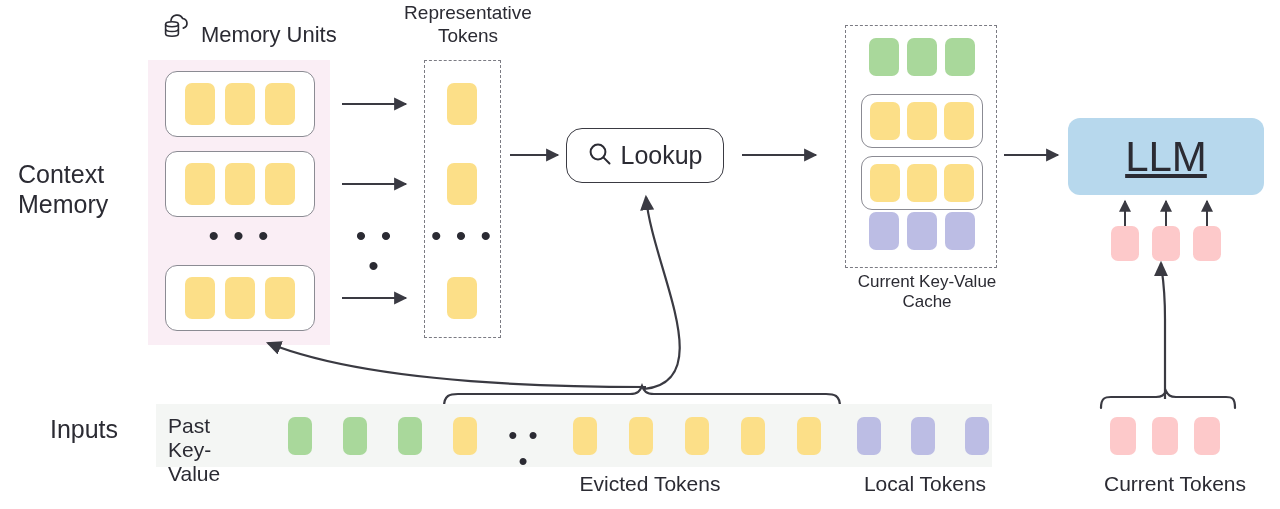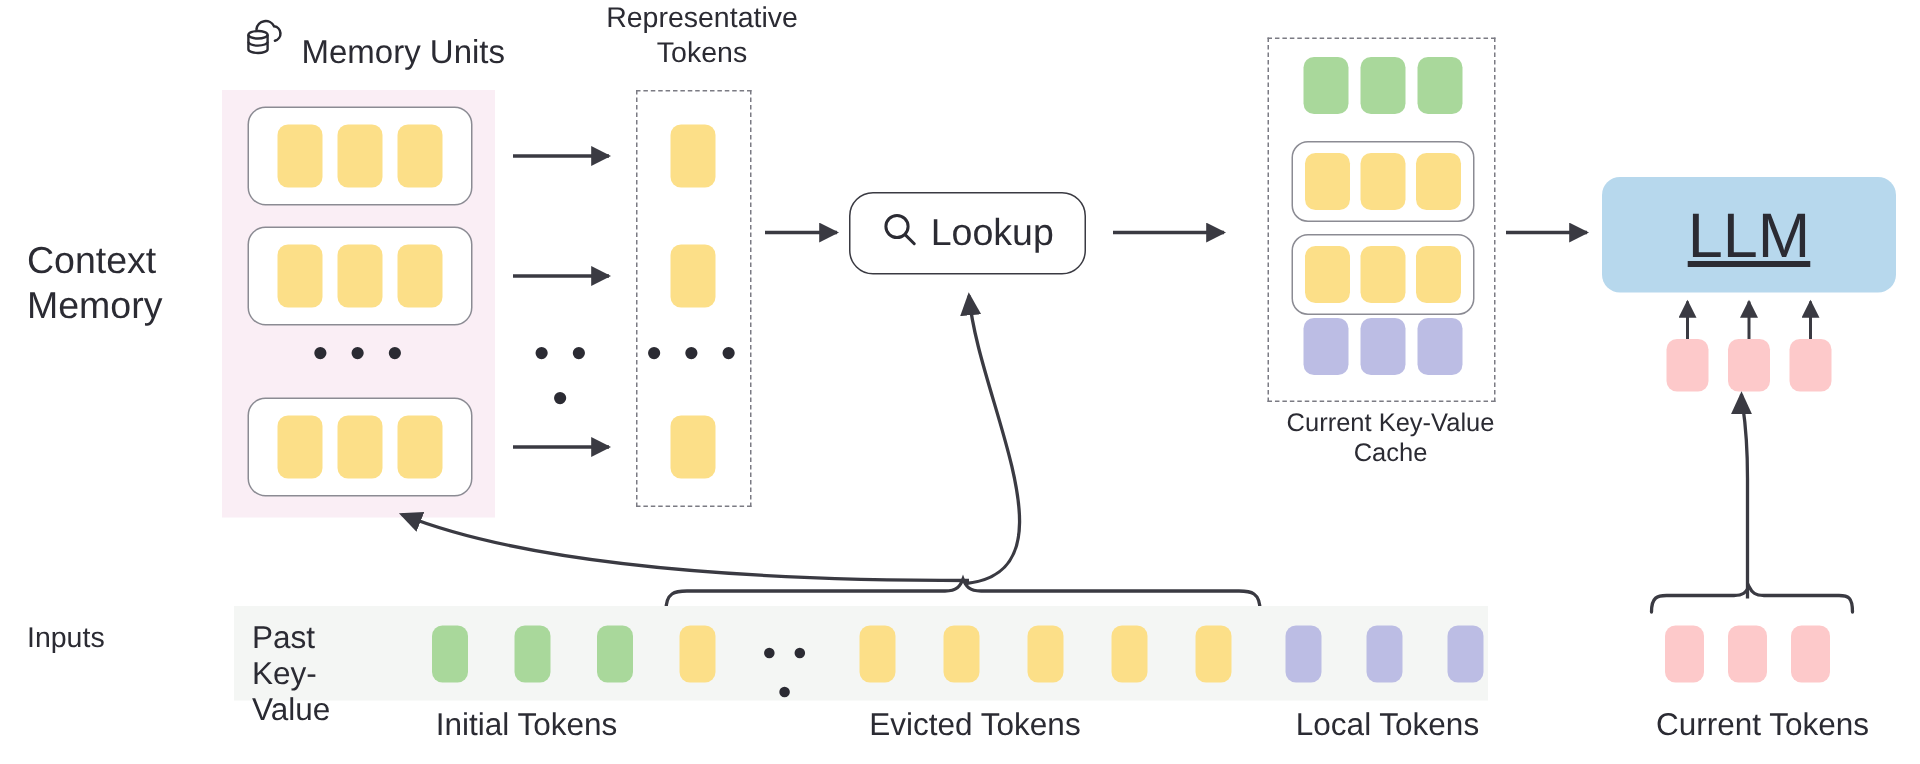--- a/index.html
+++ b/index.html
@@ -24,21 +24,21 @@
     line-height: 1.18;
     white-space: pre-line;
   }
   
   #label-context-memory {
     left: 18px; top: 160px; width: 132px;
     font-size: 25px; text-align: left;
   }
   #label-inputs {
     left: 18px; top: 415px; width: 132px;
-    font-size: 19px; text-align: left;
+    font-size: 25px; text-align: center;
   }
   
   #memory-units-head {
     left: 160px; top: 4px; height: 44px;
     display: flex; align-items: flex-end; gap: 7px;
   }
   #memory-units-label { font-size: 22px; }
   #rep-tokens-label {
     left: 380px; top: 2px; width: 176px;
     font-size: 19px; text-align: center; line-height: 1.2;
@@ -337,18 +337,17 @@
   <span class="abs tok tok-in c-yellow" style="left:797px;"></span>
 
   <span class="abs tok tok-in c-purple" style="left:857px;"></span>
   <span class="abs tok tok-in c-purple" style="left:911px;"></span>
   <span class="abs tok tok-in c-purple" style="left:965px;"></span>
 
   <span class="abs tok tok-cur-in c-pink" style="left:1110px;"></span>
   <span class="abs tok tok-cur-in c-pink" style="left:1152px;"></span>
   <span class="abs tok tok-cur-in c-pink" style="left:1194px;"></span>
 
-  <div class="abs label caption" id="cap-initial">Initial Tokens</div>
   <div class="abs label caption" id="cap-evicted">Evicted Tokens</div>
   <div class="abs label caption" id="cap-local">Local Tokens</div>
   <div class="abs label caption" id="cap-current">Current Tokens</div>
 
 </div>
 
 </body></html>

